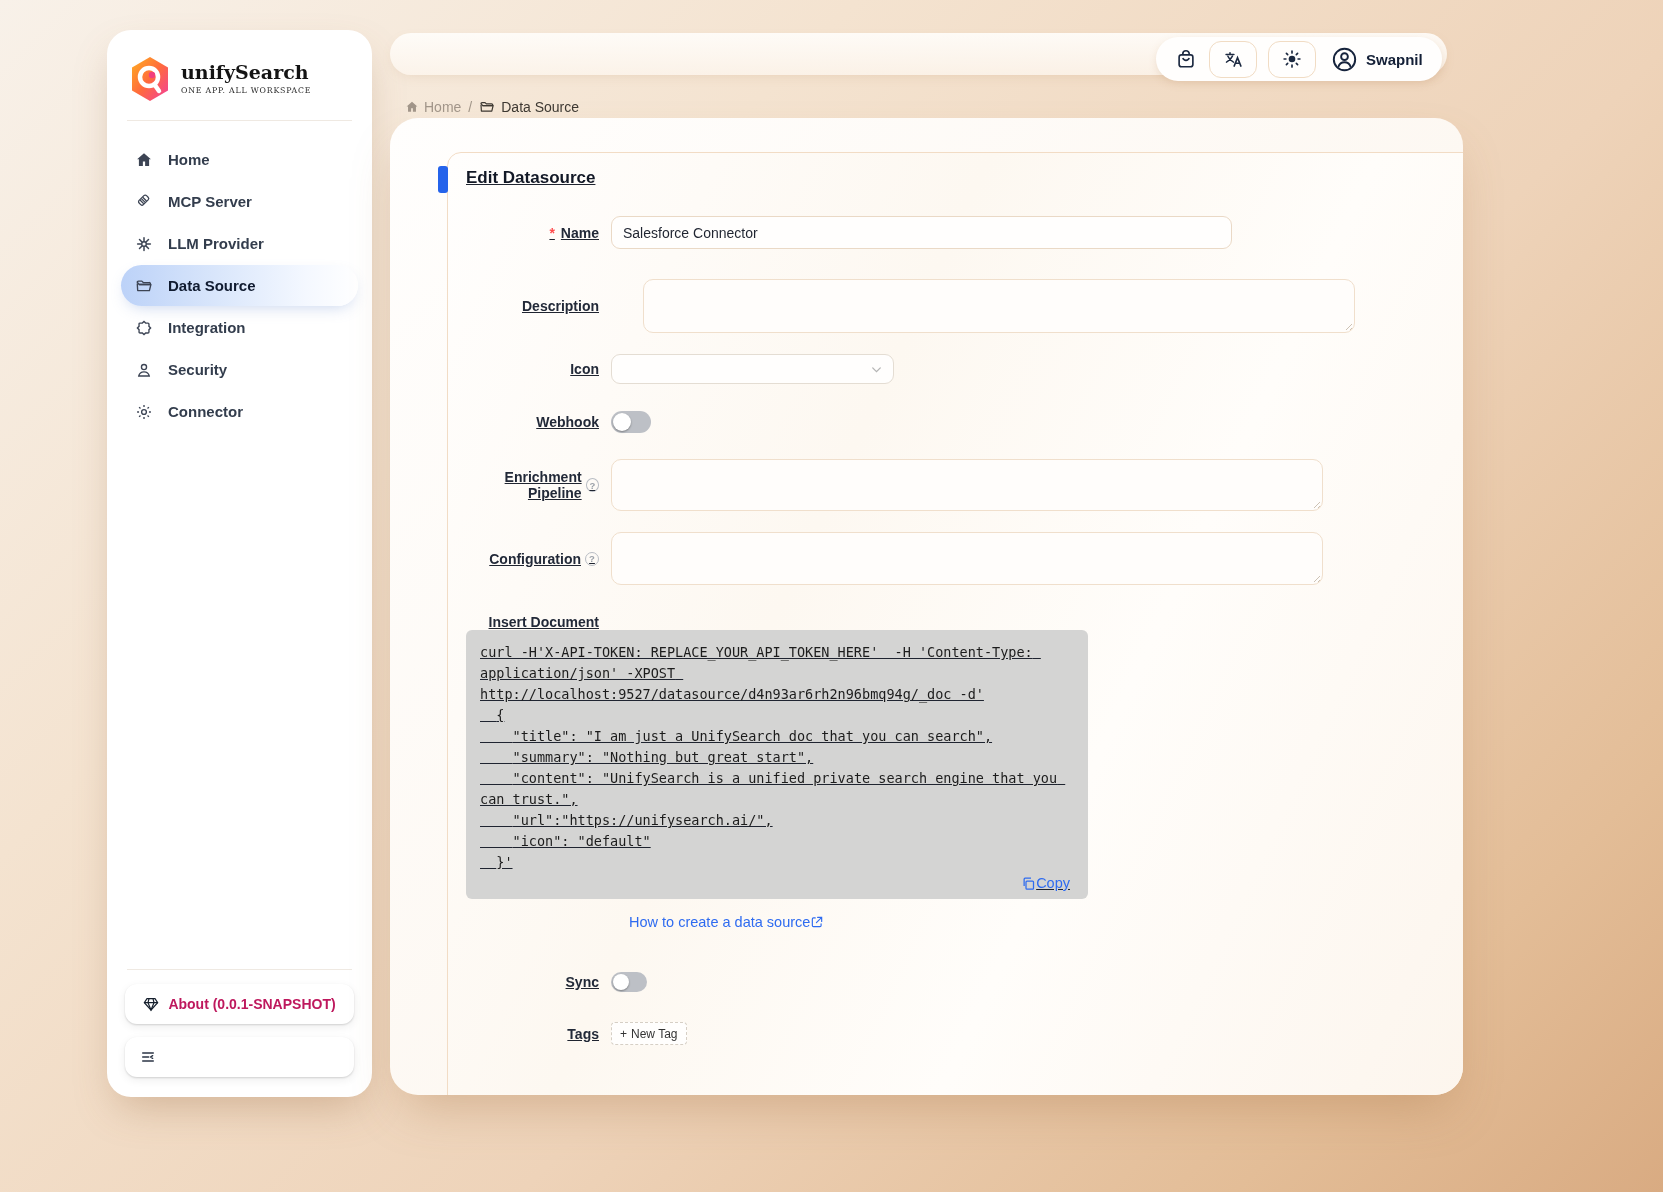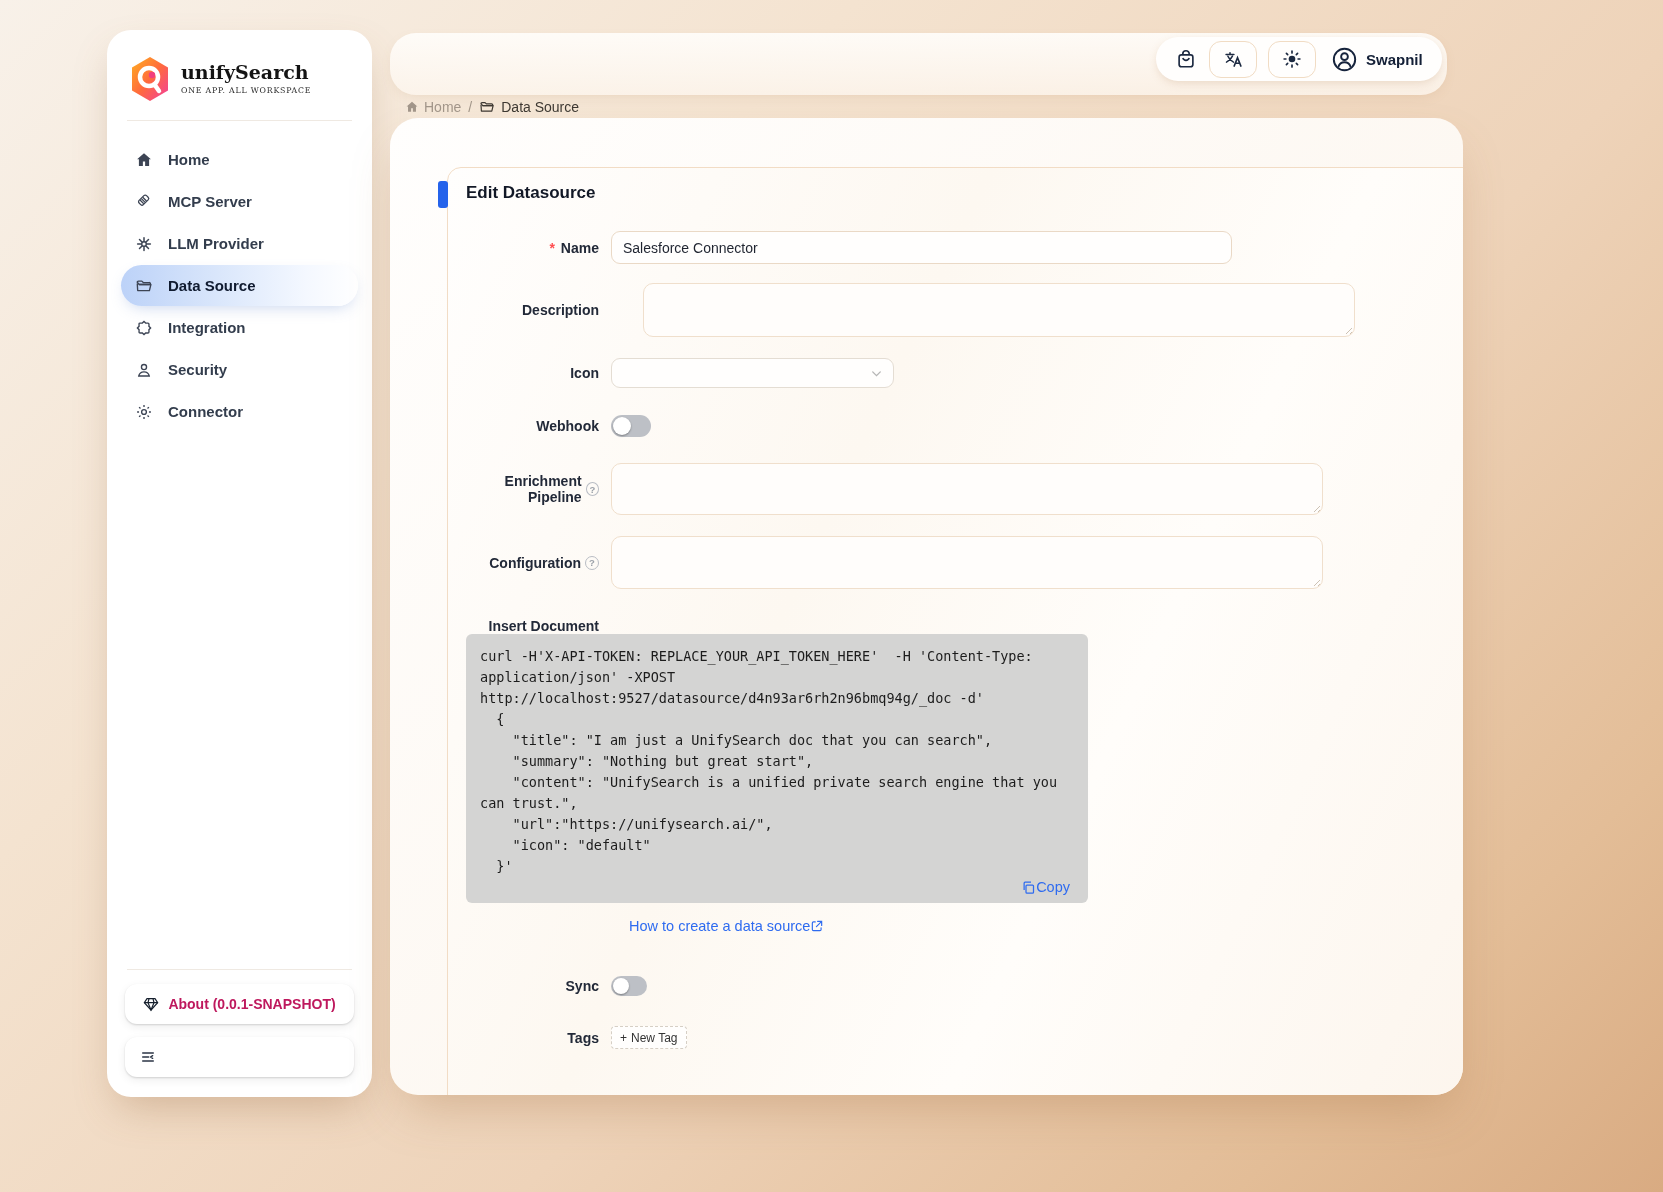--- a/index.html
+++ b/index.html
@@ -25,41 +25,41 @@
   .nav-item.active{background:linear-gradient(90deg,#bcd2f8 0%,#d9e6fb 40%,#f4f8ff 78%,#ffffff 100%);
     color:#101b30;font-weight:700;box-shadow:0 6px 16px -6px rgba(120,150,210,.45);}
   .side-bottom{margin-top:auto;}
   .side-bottom .side-divider{margin-bottom:14px;}
   .about-btn{height:40px;border-radius:12px;background:#fff;box-shadow:0 1px 2px rgba(0,0,0,.14),0 3px 10px rgba(0,0,0,.07);
     display:flex;align-items:center;justify-content:center;gap:9px;font-size:14px;font-weight:700;color:#be185d;margin:0 4px;cursor:pointer;}
   .collapse-btn{height:40px;border-radius:12px;background:#fff;box-shadow:0 1px 2px rgba(0,0,0,.14),0 3px 10px rgba(0,0,0,.07);
     display:flex;align-items:center;margin:13px 4px 0;padding-left:15px;cursor:pointer;color:#2b3545;}
 
   
-  .topbar{position:absolute;left:390px;top:33px;width:1057px;height:62px;border-radius:26px;
+  .topbar{position:absolute;left:390px;top:33px;width:1057px;height:42px;border-radius:26px;
     background:linear-gradient(180deg,rgba(255,253,250,.92),rgba(253,246,238,.78));box-shadow:0 4px 14px -6px rgba(180,130,85,.25);}
   .controls-pill{position:absolute;right:5px;top:4px;height:44px;width:286px;background:#fffefd;border-radius:22px;
     box-shadow:0 3px 10px -2px rgba(185,140,95,.3);display:flex;align-items:center;padding:0 16px 0 18px;gap:11px;}
   .icon-plain{width:24px;height:24px;color:#1c2940;display:grid;place-items:center;cursor:pointer;}
   .icon-btn{width:48px;height:37px;border:1px solid #f1dcc4;border-radius:12px;background:#fffefd;display:grid;place-items:center;color:#1c2940;cursor:pointer;}
   .user-chip{display:flex;align-items:center;gap:8px;margin-left:4px;cursor:pointer;}
   .user-name{font-size:15px;font-weight:700;color:#131f36;}
 
   
   .breadcrumb{position:absolute;left:405px;top:99px;display:flex;align-items:center;gap:7px;font-size:14px;}
   .crumb-home{display:flex;align-items:center;gap:5px;color:#a2968a;cursor:pointer;}
   .crumb-sep{color:#a2968a;}
   .crumb-cur{display:flex;align-items:center;gap:6px;color:#3e3933;font-weight:500;}
 
   
   .main-card{position:absolute;left:390px;top:118px;width:1073px;height:977px;border-radius:28px;
     background:linear-gradient(135deg,#fffefd 0%,#fdf8f2 55%,#fcf4ec 100%);
     box-shadow:0 24px 50px -14px rgba(165,115,70,.38);overflow:hidden;}
-  .inner-card{position:absolute;left:57px;top:49px;width:1098px;height:980px;border:1px solid #f2dcc5;border-radius:14px;
-    background:linear-gradient(115deg,#fffefd 0%,#fdf8f1 35%,#fffdfa 60%,#fcf4eb 100%);}
+  .inner-card{position:absolute;left:57px;top:34px;width:1098px;height:980px;border:1px solid #f2dcc5;border-radius:14px;
+    background:linear-gradient(115deg,#fffefd 0%,#fdf8f1 35%,#fffdfa 60%,#fcf4eb 100%);text-decoration:underline;}
   .accent-bar{position:absolute;left:-10px;top:13px;width:10px;height:27px;background:#2563eb;border-radius:3px;}
   .card-title{padding:15px 0 0 18px;font-size:17px;font-weight:700;color:#121826;}
 
   .form{margin-top:28px;}
   .row{display:flex;align-items:center;padding-left:6px;}
   .row.top{align-items:flex-start;flex-direction:column;}
   .label{width:145px;flex:none;text-align:right;font-size:14px;font-weight:600;color:#222938;display:flex;justify-content:flex-end;align-items:center;gap:4px;}
   .req{color:#ff4d4f;font-weight:600;margin-right:2px;}
   .control{margin-left:12px;}
   .q-icon{width:14px;height:14px;border:1px solid #b9bdc4;border-radius:50%;color:#9aa0a8;font-size:9.5px;display:grid;place-items:center;font-weight:600;}
@@ -83,21 +83,21 @@
   .codeblock{width:622px;background:#d4d4d3;border-radius:6px;padding:12px 18px 8px 14px;color:#1c1c1c;}
   .codeblock pre{font-family:"DejaVu Sans Mono",monospace;font-size:13.5px;line-height:21px;white-space:pre-wrap;word-break:break-word;}
   .copy-row{display:flex;justify-content:flex-end;margin-top:2px;}
   .copy-btn{display:flex;align-items:center;color:#2e6bf0;font-size:14.5px;cursor:pointer;}
 
   .help-link{margin:15px 0 8px 163px;display:inline-flex;align-items:center;color:#2e6bf0;font-size:14.5px;cursor:pointer;}
   .help-link span{border-bottom:0;}
 
   .new-tag-btn{display:inline-flex;align-items:center;gap:4px;height:23px;padding:0 8px;background:#fffefd;border:1px dashed #d6cfc5;border-radius:4px;font-size:12px;color:#333;cursor:pointer;}
 
-  .mt19{margin-top:19px;gap:32px;} .mt21{margin-top:21px;} .mt26{margin-top:26px;} .mt27{margin-top:27px;}
+  .mt19{margin-top:30px;gap:32px;} .mt21{margin-top:21px;} .mt26{margin-top:26px;} .mt27{margin-top:27px;}
   .mt30{margin-top:30px;} .mt34{margin-top:34px;}
 </style>
 </head>
 <body>
 
 <aside class="sidebar">
   <div class="logo-row">
     <span>
       <svg width="42" height="46" viewBox="0 0 42 46">
         <defs>

